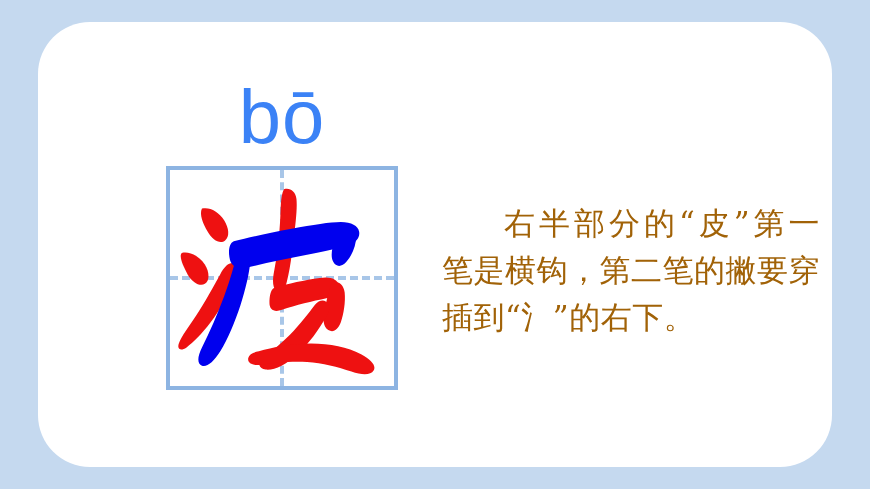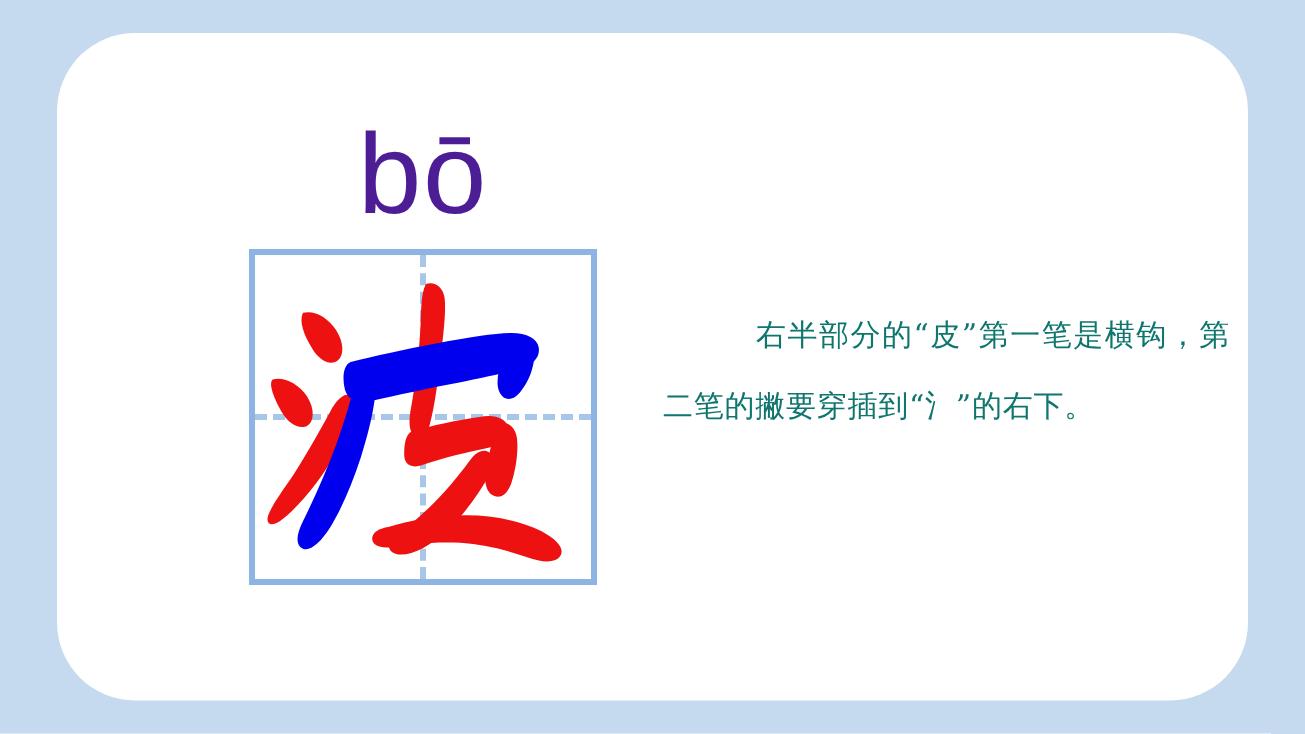--- a/index.html
+++ b/index.html
@@ -31,21 +31,21 @@
   
   #pinyin {
     position: absolute;
     left: 128px;
     top: 52px;
     width: 232px;
     text-align: center;
     font-family: "Liberation Sans", sans-serif;
     font-size: 76px;
     line-height: 86px;
-    color: #4c1d95;
+    color: #3b82f6;
     letter-spacing: 1px;
     white-space: nowrap;
   }
 
   
   #grid {
     position: absolute;
     left: 128px;
     top: 144px;
     width: 232px;
@@ -85,23 +85,23 @@
     height: 100%;
   }
 
   
   #explain {
     position: absolute;
     left: 404px;
     top: 178px;
     width: 378px;
     font-family: "DejaVu Serif", "Liberation Serif", serif;
-    font-size: 20px;
+    font-size: 31px;
     line-height: 47px;
-    color: #0f766e;
+    color: #a16207;
     text-align: justify;
     text-justify: inter-character;
     text-indent: 62px;
     letter-spacing: 0.5px;
   }
 </style>
 </head>
 <body>
 
 <div id="slide">

